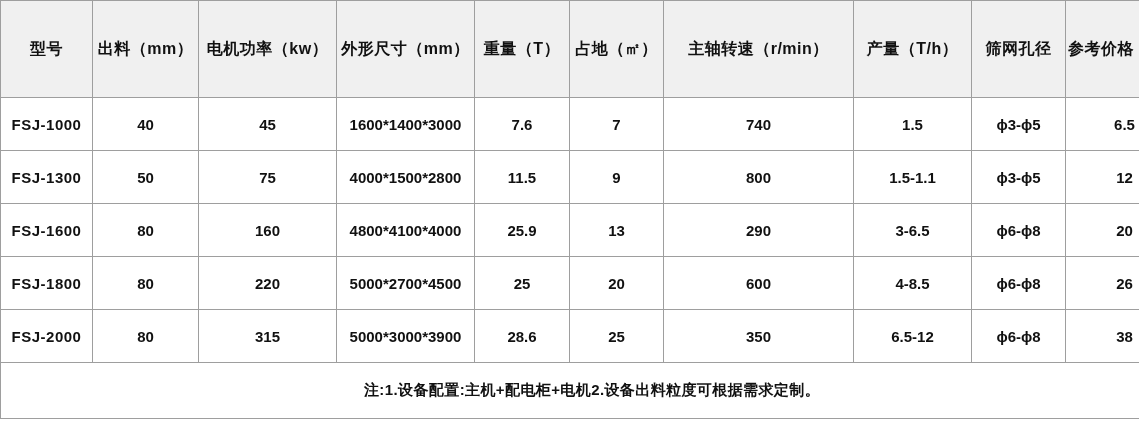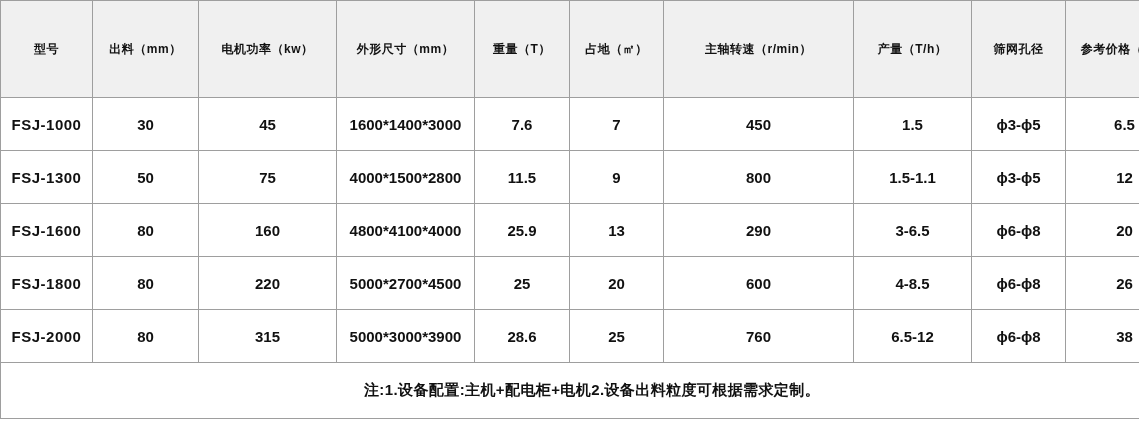--- a/index.html
+++ b/index.html
@@ -24,21 +24,21 @@
     border: 1px solid #9e9e9e;
     text-align: center;
     vertical-align: middle;
     font-weight: bold;
     font-size: 15px;
     padding: 0 2px;
     white-space: nowrap;
   }
   .spec-table thead th {
     height: 96px;
-    font-size: 12px;
+    font-size: 16px;
     background: #f0f0f0;
     letter-spacing: 0.5px;
   }
   .spec-table tbody td {
     height: 52px;
     background: #ffffff;
     font-size: 15px;
   }
   .spec-table tbody td.model {
     letter-spacing: 0.5px;
@@ -87,26 +87,26 @@
       <th>占地（㎡）</th>
       <th>主轴转速（r/min）</th>
       <th>产量（T/h）</th>
       <th>筛网孔径</th>
       <th>参考价格（万）</th>
     </tr>
   </thead>
   <tbody>
     <tr>
       <td class="model">FSJ-1000</td>
-      <td>30</td>
+      <td>40</td>
       <td>45</td>
       <td>1600*1400*3000</td>
       <td>7.6</td>
       <td>7</td>
-      <td>450</td>
+      <td>740</td>
       <td>1.5</td>
       <td>ϕ3-ϕ5</td>
       <td>6.5</td>
     </tr>
     <tr>
       <td class="model">FSJ-1300</td>
       <td>50</td>
       <td>75</td>
       <td>4000*1500*2800</td>
       <td>11.5</td>
@@ -140,21 +140,21 @@
       <td>ϕ6-ϕ8</td>
       <td>26</td>
     </tr>
     <tr>
       <td class="model">FSJ-2000</td>
       <td>80</td>
       <td>315</td>
       <td>5000*3000*3900</td>
       <td>28.6</td>
       <td>25</td>
-      <td>760</td>
+      <td>350</td>
       <td>6.5-12</td>
       <td>ϕ6-ϕ8</td>
       <td>38</td>
     </tr>
   </tbody>
   <tfoot>
     <tr>
       <td colspan="10">注:1.设备配置:主机+配电柜+电机2.设备出料粒度可根据需求定制。</td>
     </tr>
   </tfoot>

